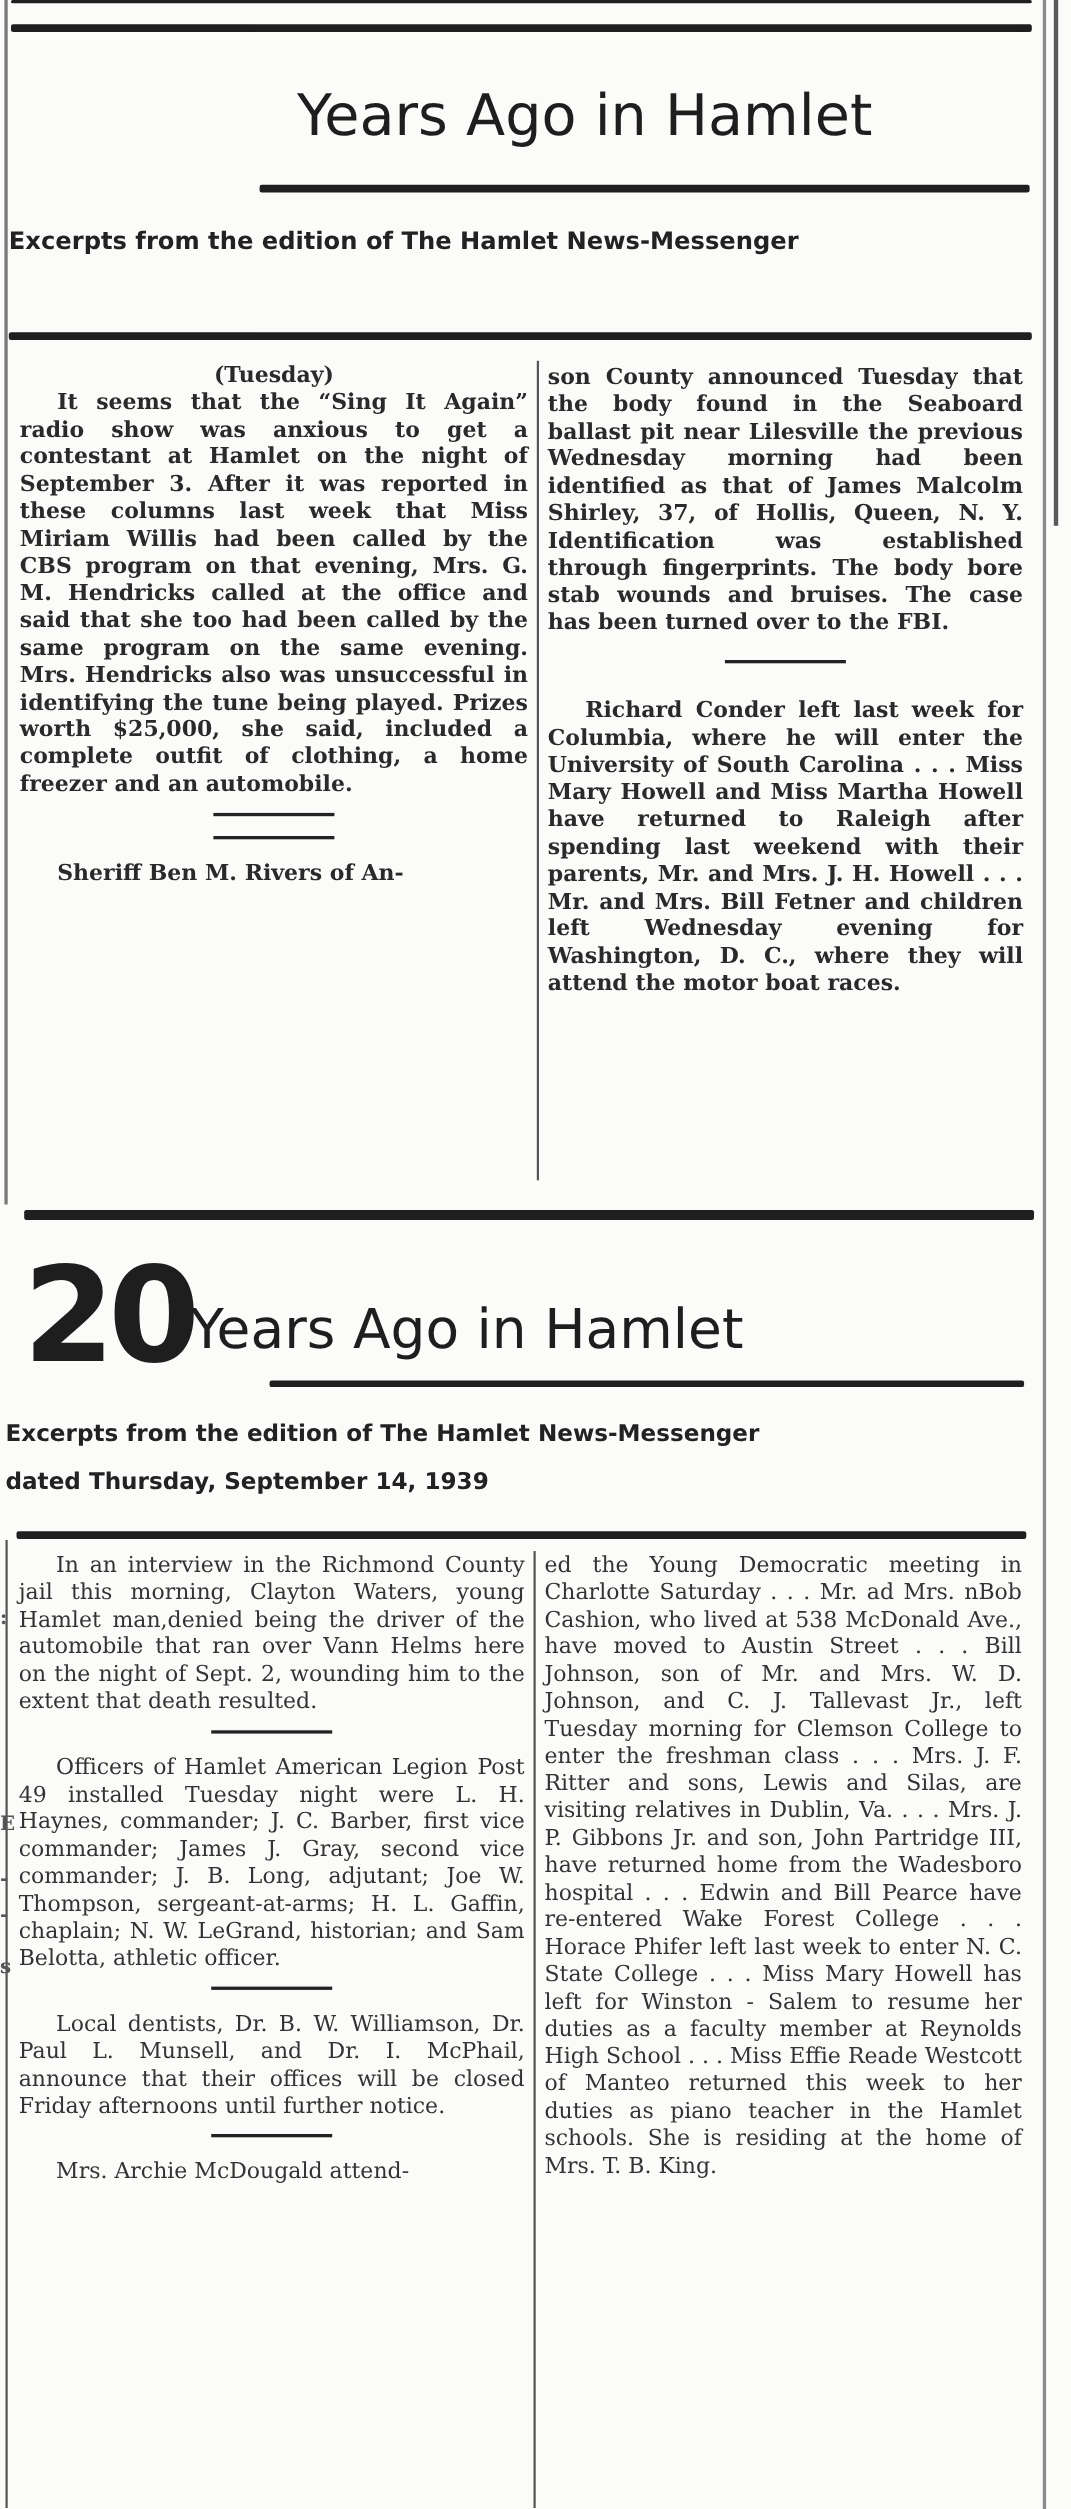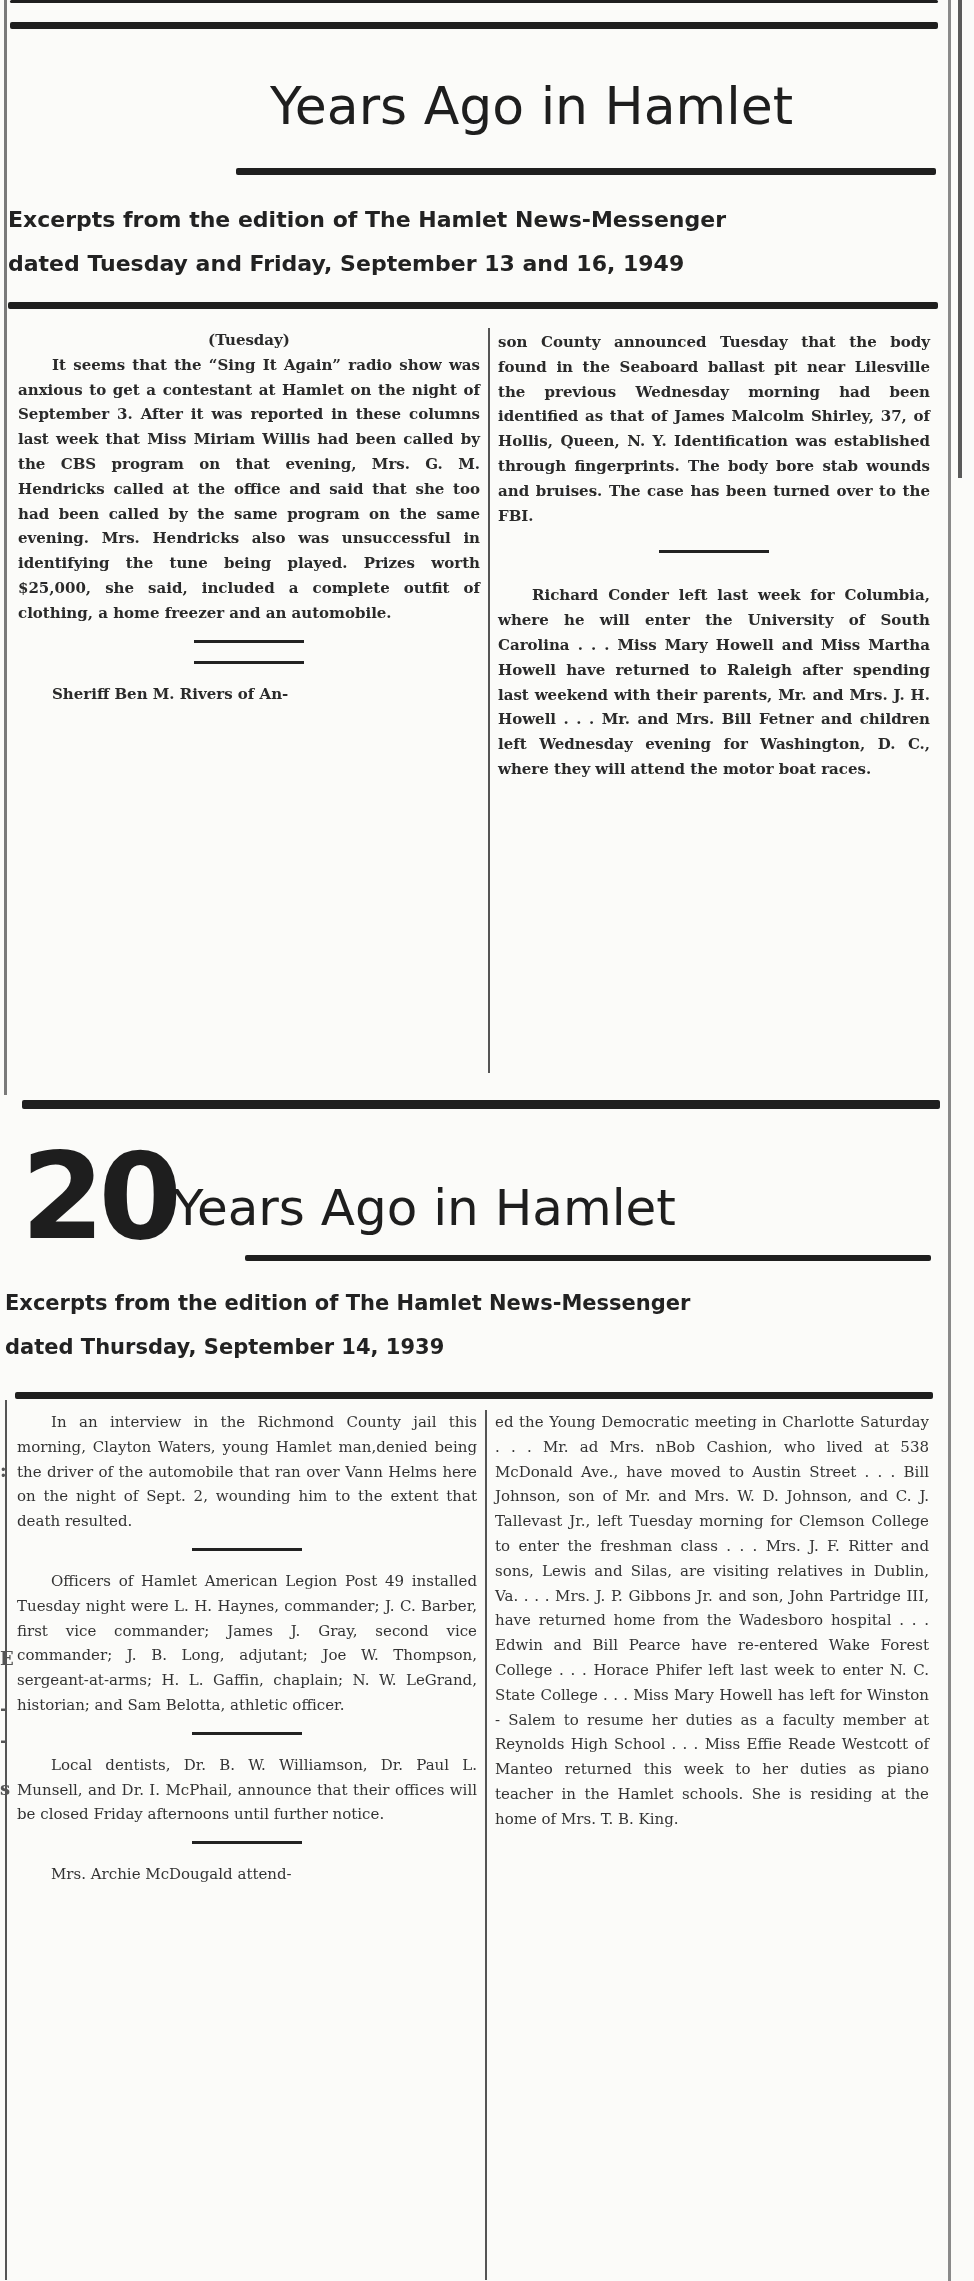--- a/index.html
+++ b/index.html
@@ -29,21 +29,21 @@
     position: absolute; font-family: "DejaVu Sans", sans-serif;
     font-weight: normal; color: #1e1e1e; line-height: 1; white-space: nowrap; text-align: right;
   }
   .excerpt {
     position: absolute; text-align: left;
     font-family: "DejaVu Sans", sans-serif; font-weight: bold;
     color: #222; line-height: 44px; white-space: nowrap;
   }
 
   .col {
-    position: absolute; font-size: 15px; line-height: 24.8px;
+    position: absolute; font-size: 20px; line-height: 24.8px;
     text-align: justify; color: #2a2a2a; font-weight: bold;
   }
   .col.light { font-weight: normal; color: #333; }
   .col p { margin: 0; text-indent: 34px; }
   .col p.noindent { text-indent: 0; }
   .col .day { text-align: center; text-indent: 0; margin: 0; }
   .col .sep { width: 110px; height: 3px; background: #222; margin: 14px auto 18px auto; }
   .col-divider { position: absolute; width: 2px; background: #555; }
 </style>
 </head>
@@ -63,21 +63,20 @@
 
 <section class="section sec10">
   <div class="rule-thick" style="left:2px; top:0; width:928px; height:3px;"></div>
   <div class="rule-thick" style="left:2px; top:22px; width:928px;"></div>
 
   <div class="title-text" style="left:262px; top:80px; font-size:52px;">Years Ago in Hamlet</div>
   <div class="rule-thick" style="left:228px; top:168px; width:700px;"></div>
 
   <div class="excerpt" style="left:0; top:198px; width:938px; font-size:22px;">
     <div>Excerpts from the edition of The Hamlet News-Messenger</div>
-    <div>dated Tuesday and Friday, September 13 and 16, 1949</div>
   </div>
   <div class="rule-thick" style="left:0; top:302px; width:930px;"></div>
 
   <div class="col" style="left:10px; top:328px; width:462px;">
     <p class="day">(Tuesday)</p>
     <p>It seems that the “Sing It Again” radio show was anxious to get a contestant at Hamlet on the night of September 3. After it was reported in these columns last week that Miss Miriam Willis had been called by the CBS program on that evening, Mrs. G. M. Hendricks called at the office and said that she too had been called by the same program on the same evening. Mrs. Hendricks also was unsuccessful in identifying the tune being played. Prizes worth $25,000, she said, included a complete outfit of clothing, a home freezer and an automobile.</p>
     <div class="sep"></div>
     <div class="sep"></div>
     <p>Sheriff Ben M. Rivers of An-</p>
   </div>

